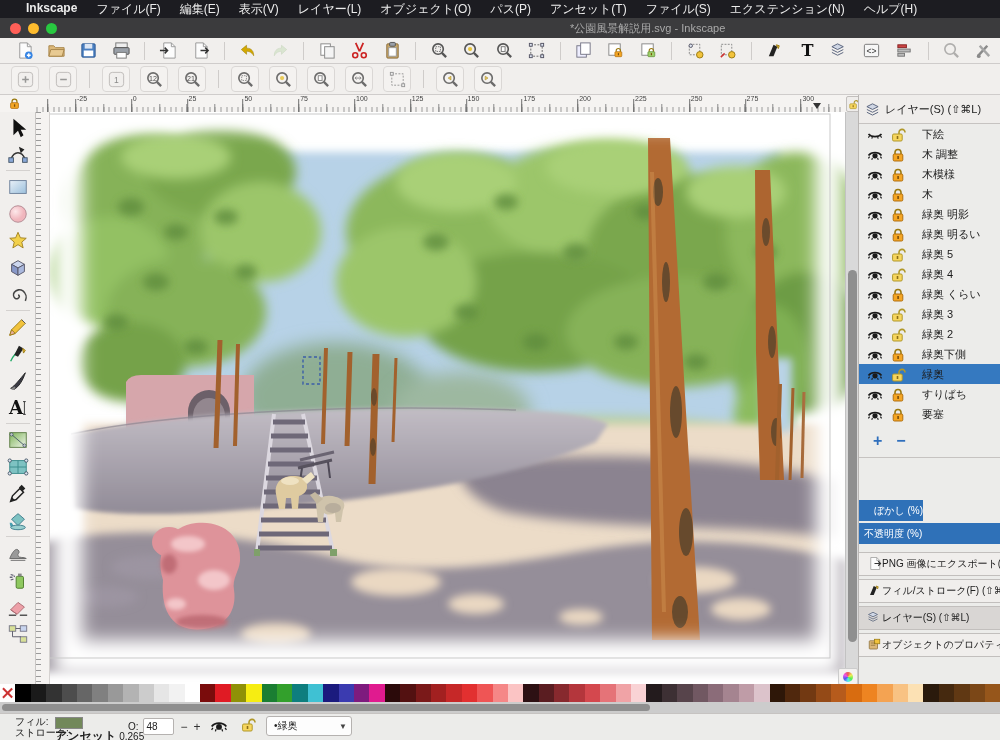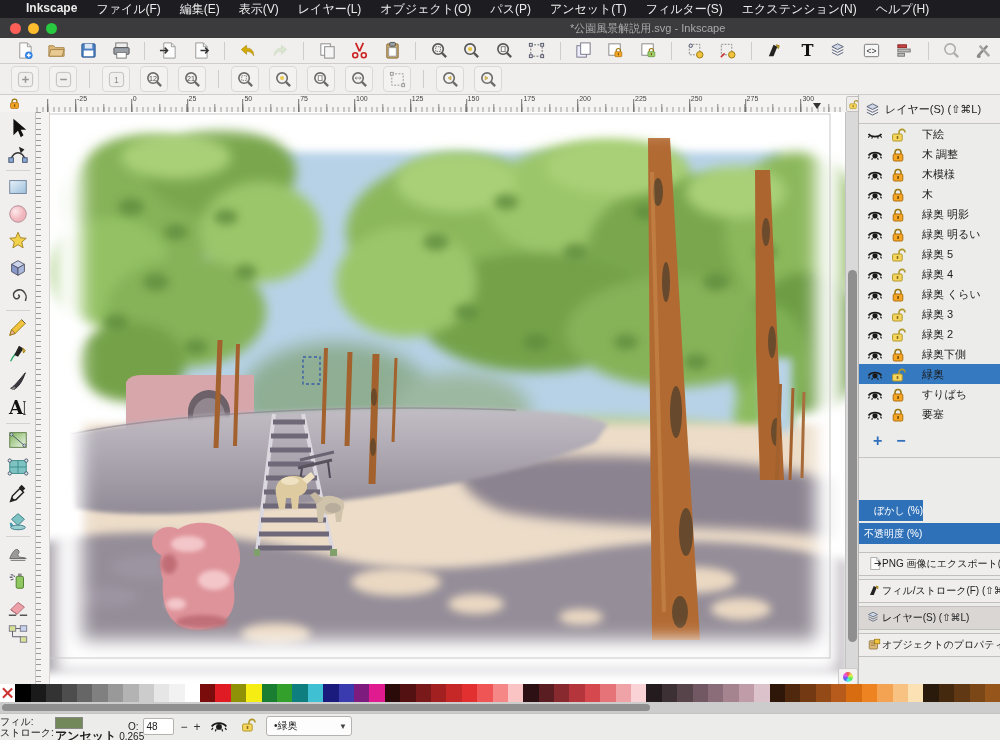--- a/index.html
+++ b/index.html
@@ -74,21 +74,21 @@
   #palette{left:0;top:684px;width:1000px;height:18px;display:flex;background:#e8e6e4;}
   .swatch{flex:1;height:18px;}
   .swatch.none{background:#fff;position:relative;}
   .swatch.none:before,.swatch.none:after{content:"";position:absolute;left:1px;right:1px;top:8px;height:2px;background:#c33;}
   .swatch.none:before{transform:rotate(45deg);}
   .swatch.none:after{transform:rotate(-45deg);}
   #palette-config{left:838px;top:668px;width:18px;height:15px;background:#f4f2f0;border:1px solid #ccc;border-radius:2px;display:flex;align-items:center;justify-content:center;}
   #palette-config .wheel{width:10px;height:10px;border-radius:50%;background:conic-gradient(#e55,#ee5,#5e5,#5ee,#55e,#e5e,#e55);}
   
   #statusbar{left:0;top:713px;width:1000px;height:27px;background:#ececea;border-top:1px solid #c6c3c1;font-size:10px;color:#222;}
-  #fill-stroke-labels{position:absolute;left:0;top:2px;line-height:11px;}
+  #fill-stroke-labels{position:absolute;left:15px;top:2px;line-height:11px;}
   #fill-swatch{position:absolute;left:55px;top:3px;width:26px;height:10px;border:1px solid #888;}
   #stroke-val{position:absolute;left:55px;top:14px;white-space:nowrap;}
   #stroke-val b{font-size:12px;}
   #opacity-group{position:absolute;left:128px;top:4px;display:flex;align-items:center;}
   #opacity-field{width:26px;height:15px;background:#fff;border:1px solid #b5b2b0;border-radius:2px;font-size:10px;display:flex;align-items:center;padding-left:3px;margin:0 4px;}
   .spin-btn{font-size:12px;color:#333;margin:0 3px;}
   #sb-eye{position:absolute;left:210px;top:3px;width:18px;height:16px;}
   #sb-lock{position:absolute;left:240px;top:3px;width:16px;height:16px;}
   #layer-select{position:absolute;left:266px;top:2px;width:84px;height:18px;background:#fdfdfd;border:1px solid #b5b2b0;border-radius:3px;display:flex;align-items:center;}
   #layer-select .val{flex:1;padding-left:7px;font-size:10px;}
@@ -103,21 +103,21 @@
     <span class="apple"></span>
     <span id="menu-items" style="display: inline-flex;">
         <span class="menu-item bold">Inkscape</span>
         <span class="menu-item">ファイル(F)</span>
         <span class="menu-item">編集(E)</span>
         <span class="menu-item">表示(V)</span>
         <span class="menu-item">レイヤー(L)</span>
         <span class="menu-item">オブジェクト(O)</span>
         <span class="menu-item">パス(P)</span>
         <span class="menu-item">アンセット(T)</span>
-        <span class="menu-item">フィルター(S)</span>
+        <span class="menu-item">ファイル(S)</span>
         <span class="menu-item">エクステンション(N)</span>
         <span class="menu-item">ヘルプ(H)</span>
       </span>
   </div>
 
   <div id="titlebar" class="abs">
     <span class="traffic" style="left:10px;background:#ff5f57;"></span>
     <span class="traffic" style="left:28px;background:#febc2e;"></span>
     <span class="traffic" style="left:46px;background:#28c840;"></span>
     <span class="title">*公園風景解説用.svg - Inkscape</span>

